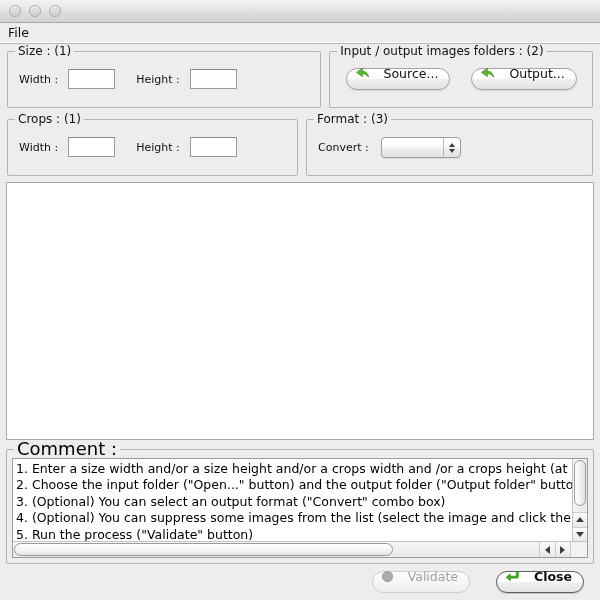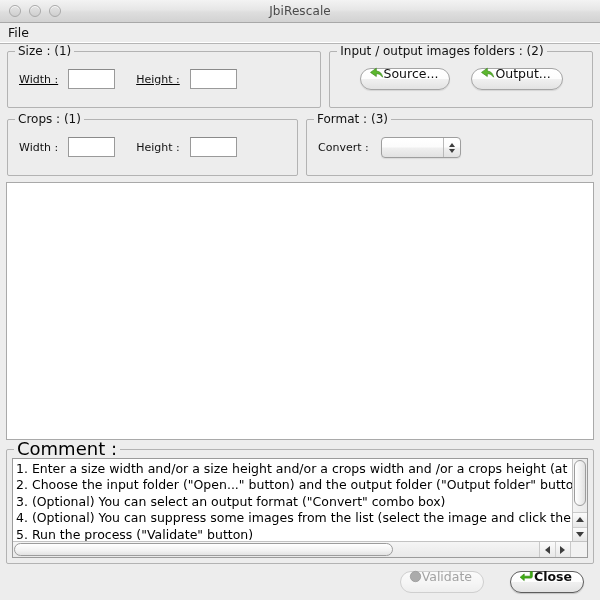--- a/index.html
+++ b/index.html
@@ -137,21 +137,21 @@
     font-family: "DejaVu Sans", "Liberation Sans", sans-serif;
     font-size: 12px;
     padding: 0 3px;
     color: #000;
   }
 
   
   .aqua-btn {
     display: inline-flex;
     align-items: center;
-    gap: 0;
+    gap: 14px;
     height: 22px;
     padding: 0 11px 12px 8px;
     border: 1px solid #a5a5a5;
     border-radius: 11px;
     background: linear-gradient(to bottom, #ffffff 0%, #fdfdfd 48%, #f0f0f0 52%, #e3e3e3 100%);
     box-shadow: 0 1px 1px rgba(0,0,0,0.10), inset 0 1px 0 #ffffff;
     font-size: 12.5px;
     color: #0d0d0d;
     cursor: default;
     white-space: nowrap;
@@ -359,32 +359,31 @@
 <body>
 
 <div id="app">
 
   <div class="titlebar">
     <div class="traffic">
       <div class="tl-btn"></div>
       <div class="tl-btn"></div>
       <div class="tl-btn"></div>
     </div>
-    <div class="title-text">JbiRescale</div>
   </div>
 
   <div class="menubar">
     <div class="menu-item">File</div>
   </div>
 
   <div class="content">
 
     <div class="row first">
 
-      <div class="group" style="width:342px;height:57px;text-decoration:underline;">
+      <div class="group" style="width:342px;height:57px;">
         <div class="g-title">Size : (1)</div>
         <div class="g-body" style="padding:17px 0 0 11px;">
           <span class="fld-label">Width :</span>
           <input class="txtfield" style="width: 47px; margin-left: 10px;" type="text" value="">
           <span class="fld-label" style="margin-left:21px;">Height :</span>
           <input class="txtfield" style="width: 47px; margin-left: 10px;" type="text" value="">
         </div>
       </div>
 
       <div class="group" style="width:287px;height:57px;">

